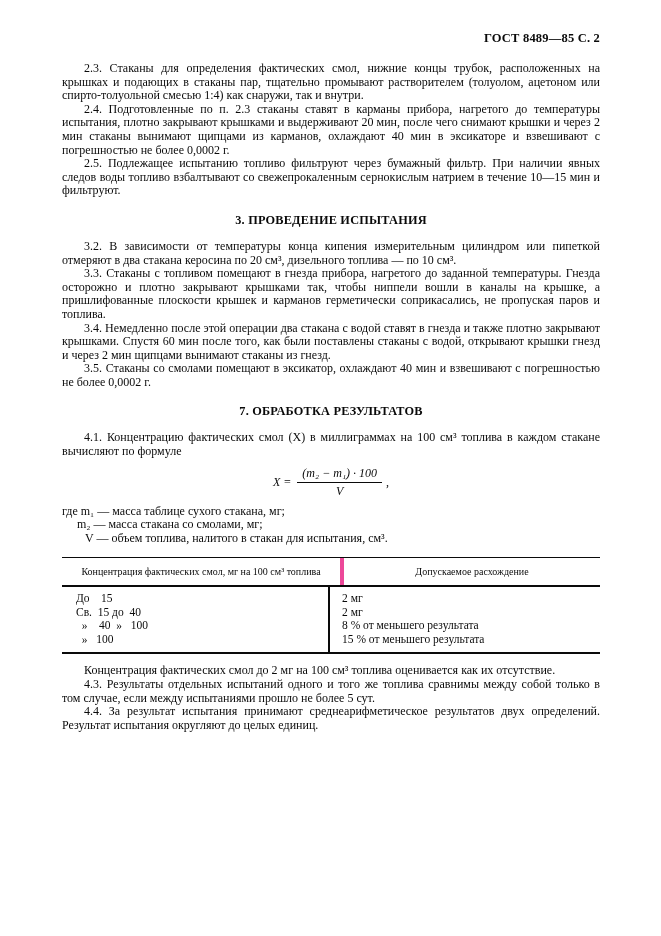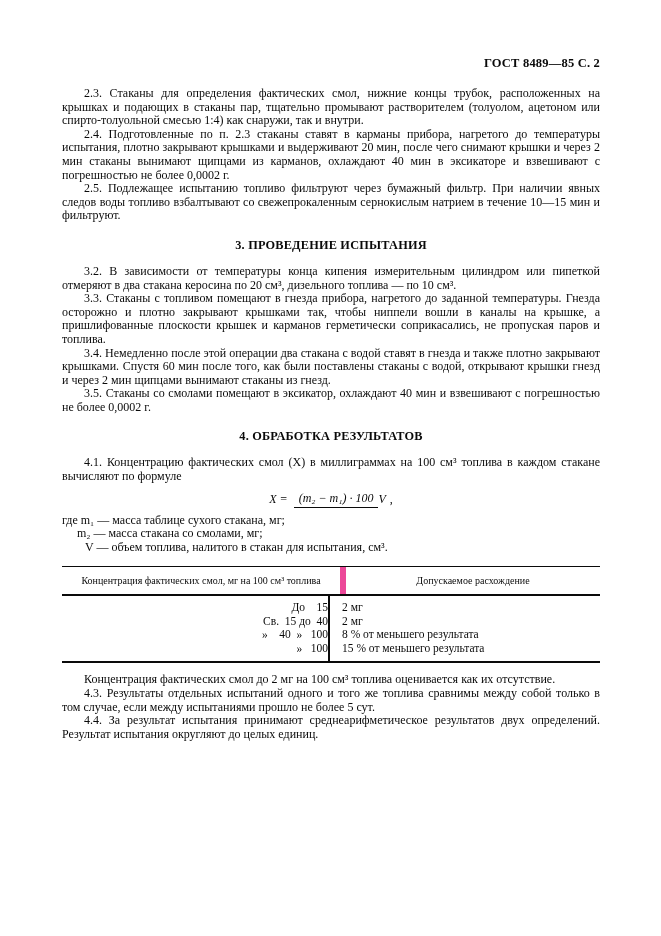--- a/index.html
+++ b/index.html
@@ -7,21 +7,21 @@
     position:relative;
     width:661px;height:936px;
     background:#ffffff;
     font-family:"Liberation Serif","DejaVu Serif",serif;
     color:#0a0a0a;
     overflow:hidden;
     margin:0 auto;
   }
   .content{
     position:absolute;
-    left:62px;top:56px;
+    left:62px;top:31px;
     width:538px;
   }
   .doc-ref{
     text-align:right;
     font-weight:bold;
     font-size:12.5px;
     margin:0 0 16px 0;
     letter-spacing:.2px;
   }
   p.para{
@@ -41,21 +41,21 @@
   
   .formula{
     display:flex;
     justify-content:center;
     align-items:center;
     margin:7px 0 6px 0;
     font-size:12px;
     font-style:italic;
   }
   .f-lhs{margin-right:6px;}
-  .frac{display:inline-flex;flex-direction:row;align-items:center;}
+  .frac{display:inline-flex;flex-direction:column;align-items:center;}
   .frac .num{padding:0 5px 1px 5px;border-bottom:1px solid #0a0a0a;}
   .frac .den{padding-top:1px;}
   .f-comma{margin-left:4px;font-style:normal;}
   
   p.where{
     margin:0;
     font-size:12px;
     line-height:13.6px;
   }
   p.where .v{}
@@ -70,31 +70,31 @@
   .tbl-header{
     display:flex;
     border-bottom:2px solid #0a0a0a;
   }
   .th{
     font-size:10px;
     line-height:12px;
     text-align:center;
     padding:8px 6px 7px 6px;
   }
-  .th-left{width:266px;border-right:6px solid #ec4899;}
+  .th-left{width:266px;border-right:4px solid #ec4899;}
   .th-right{flex:1;}
   .tbl-body{display:flex;}
   .col{padding:5px 0 6px 0;}
   .col-left{width:266px;border-right:2px solid #0a0a0a;}
   .col-right{flex:1;}
   .cell{
     font-size:11.5px;
     line-height:13.5px;
   }
-  .col-left .cell{padding-left:14px;white-space:pre;text-align:right;}
+  .col-left .cell{padding-left:14px;white-space:pre;}
   .col-right .cell{padding-left:12px;}
 </style>
 </head>
 <body>
 
 <div class="page">
   <div class="content">
 
     <p class="doc-ref">ГОСТ 8489—85 С. 2</p>
 
@@ -102,21 +102,21 @@
     <p class="para">2.4. Подготовленные по п. 2.3 стаканы ставят в карманы прибора, нагретого до температуры испытания, плотно закрывают крышками и выдерживают 20 мин, после чего снимают крышки и через 2 мин стаканы вынимают щипцами из карманов, охлаждают 40 мин в эксикаторе и взвешивают с погрешностью не более 0,0002 г.</p>
     <p class="para">2.5. Подлежащее испытанию топливо фильтруют через бумажный фильтр. При наличии явных следов воды топливо взбалтывают со свежепрокаленным сернокислым натрием в течение 10—15 мин и фильтруют.</p>
 
     <p class="section-title">3. ПРОВЕДЕНИЕ ИСПЫТАНИЯ</p>
 
     <p class="para">3.2. В зависимости от температуры конца кипения измерительным цилиндром или пипеткой отмеряют в два стакана керосина по 20 см³, дизельного топлива — по 10 см³.</p>
     <p class="para">3.3. Стаканы с топливом помещают в гнезда прибора, нагретого до заданной температуры. Гнезда осторожно и плотно закрывают крышками так, чтобы ниппели вошли в каналы на крышке, а пришлифованные плоскости крышек и карманов герметически соприкасались, не пропуская паров и топлива.</p>
     <p class="para">3.4. Немедленно после этой операции два стакана с водой ставят в гнезда и также плотно закрывают крышками. Спустя 60 мин после того, как были поставлены стаканы с водой, открывают крышки гнезд и через 2 мин щипцами вынимают стаканы из гнезд.</p>
     <p class="para">3.5. Стаканы со смолами помещают в эксикатор, охлаждают 40 мин и взвешивают с погрешностью не более 0,0002 г.</p>
 
-    <p class="section-title">4. ОБРАБОТКА РЕЗУЛЬТАТОВ</p>
+    <p class="section-title">7. ОБРАБОТКА РЕЗУЛЬТАТОВ</p>
 
     <p class="para">4.1. Концентрацию фактических смол (X) в миллиграммах на 100 см³ топлива в каждом стакане вычисляют по формуле</p>
 
     <div class="formula">
       <span class="f-lhs">X =</span>
       <span class="frac">
         <span class="num">(m₂ − m₁) · 100</span>
         <span class="den">V</span>
       </span>
       <span class="f-comma">,</span>

